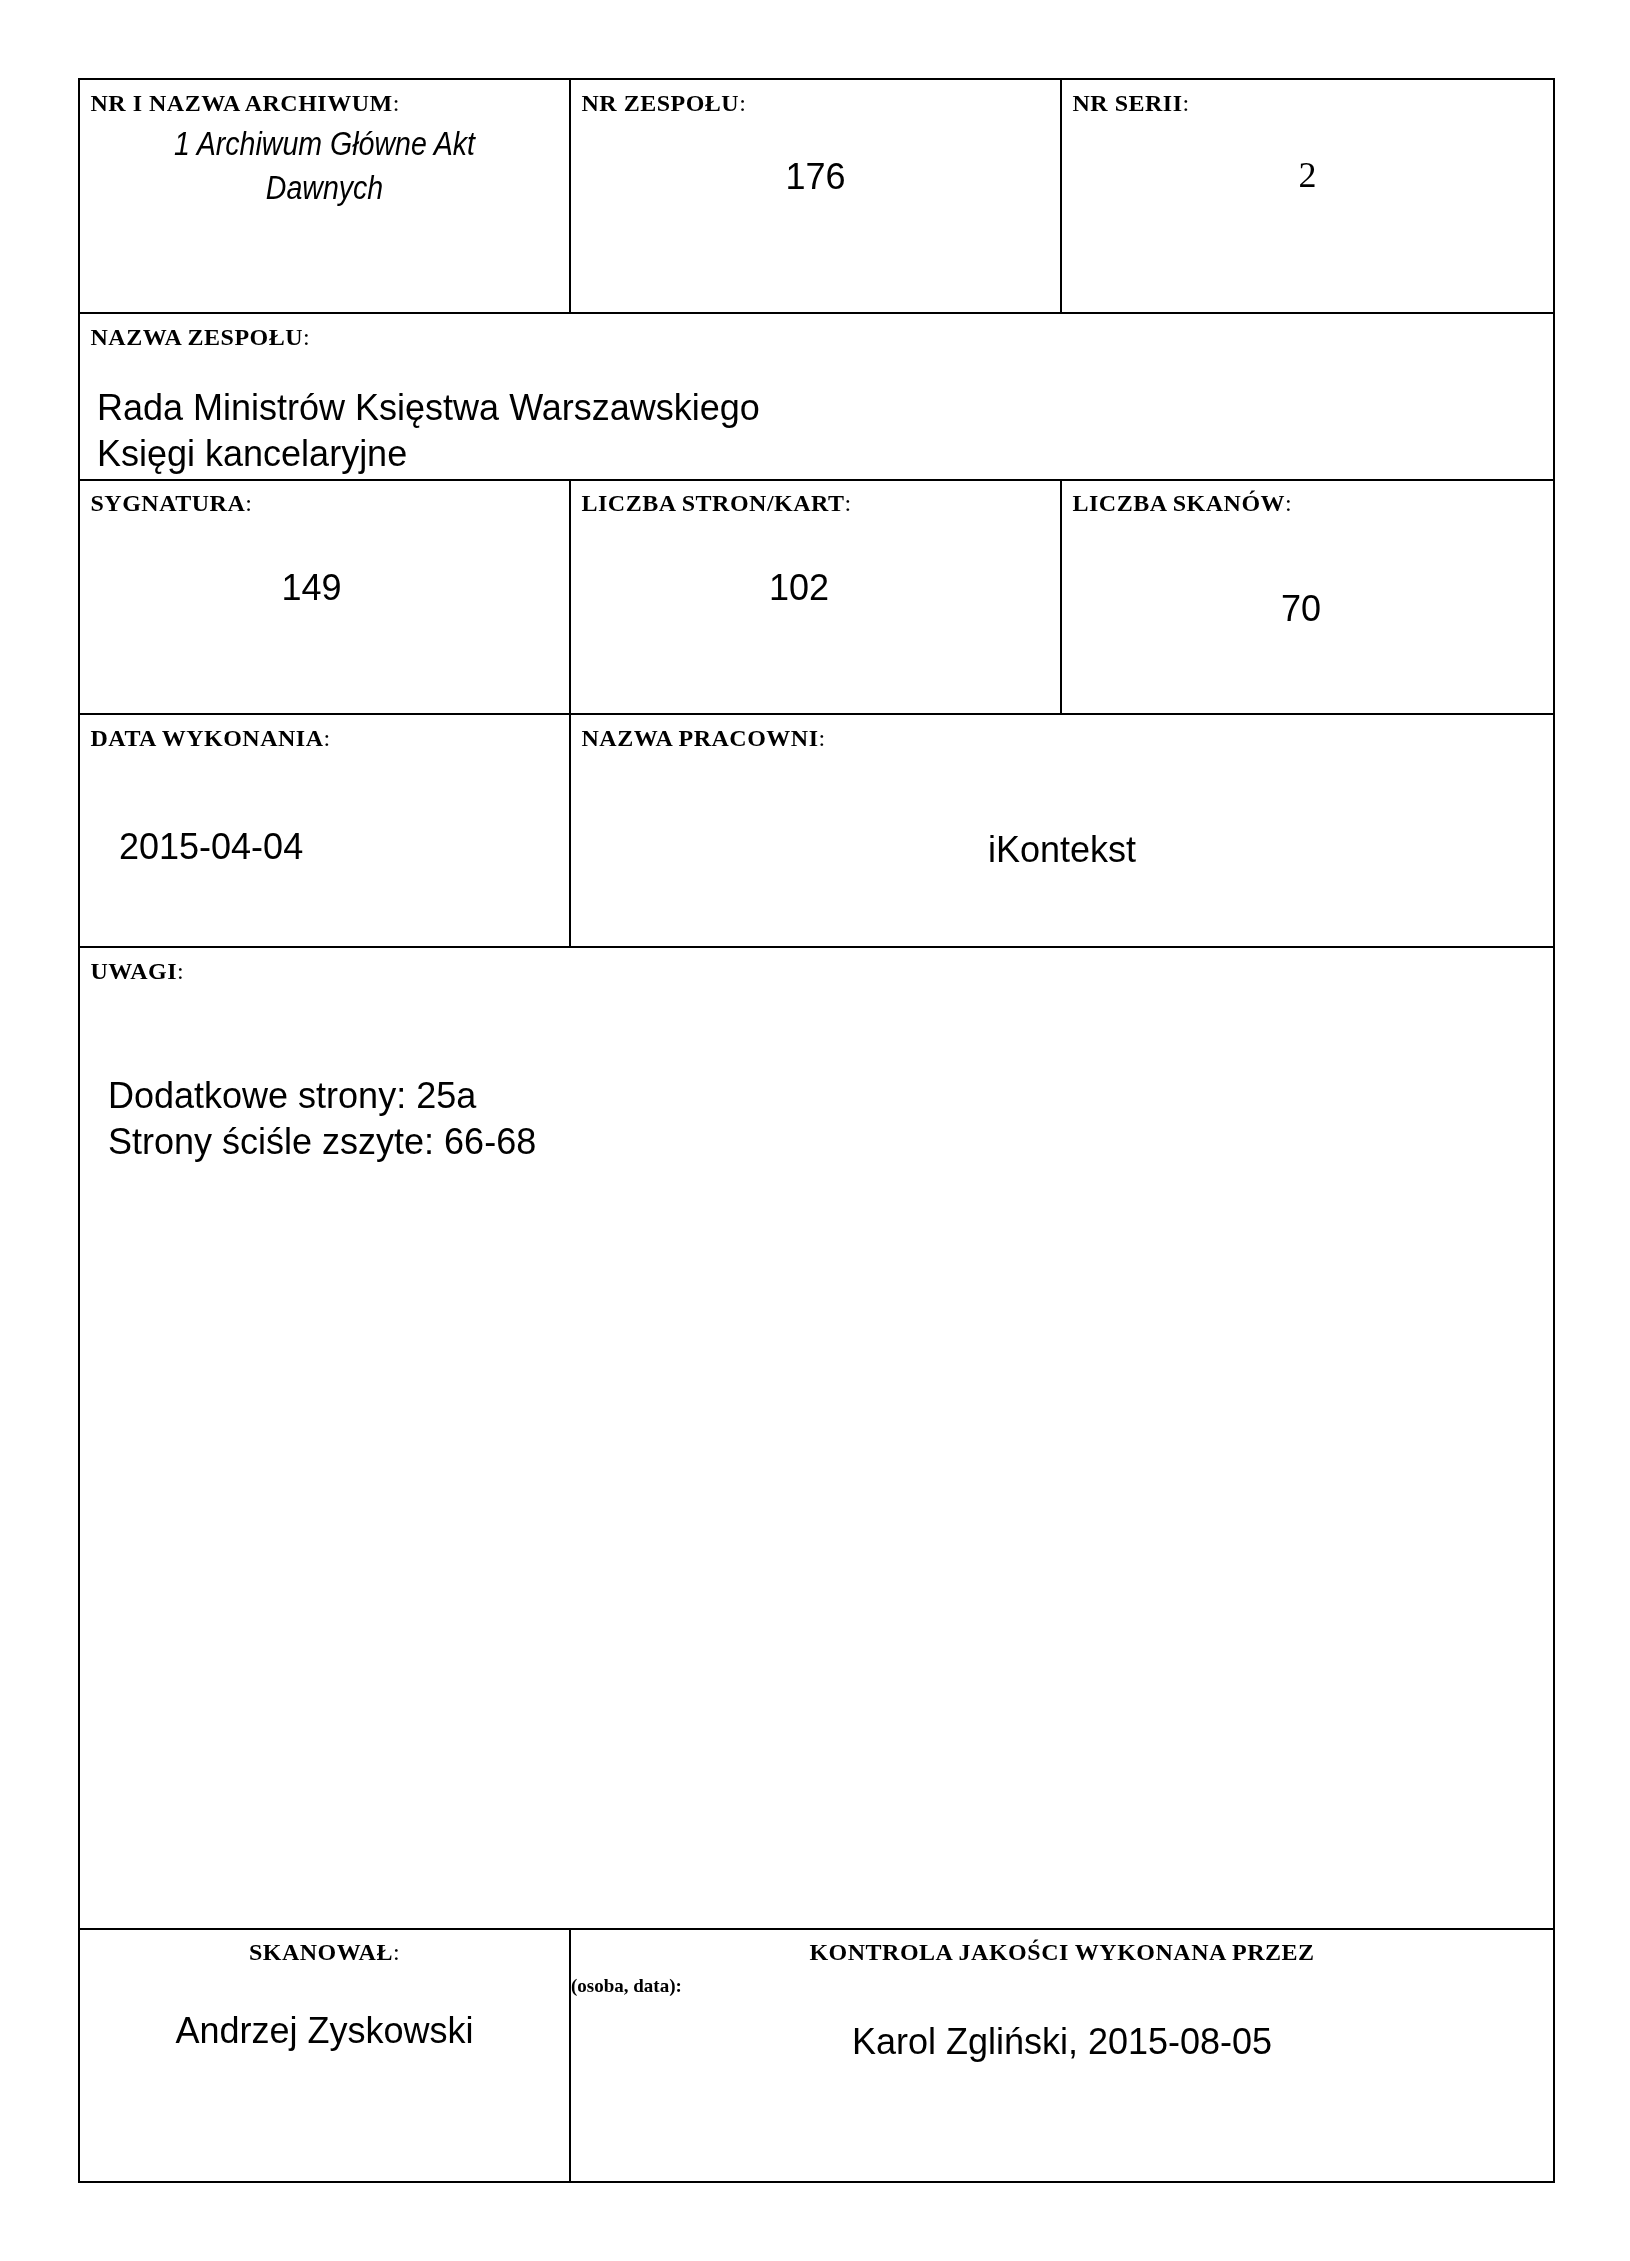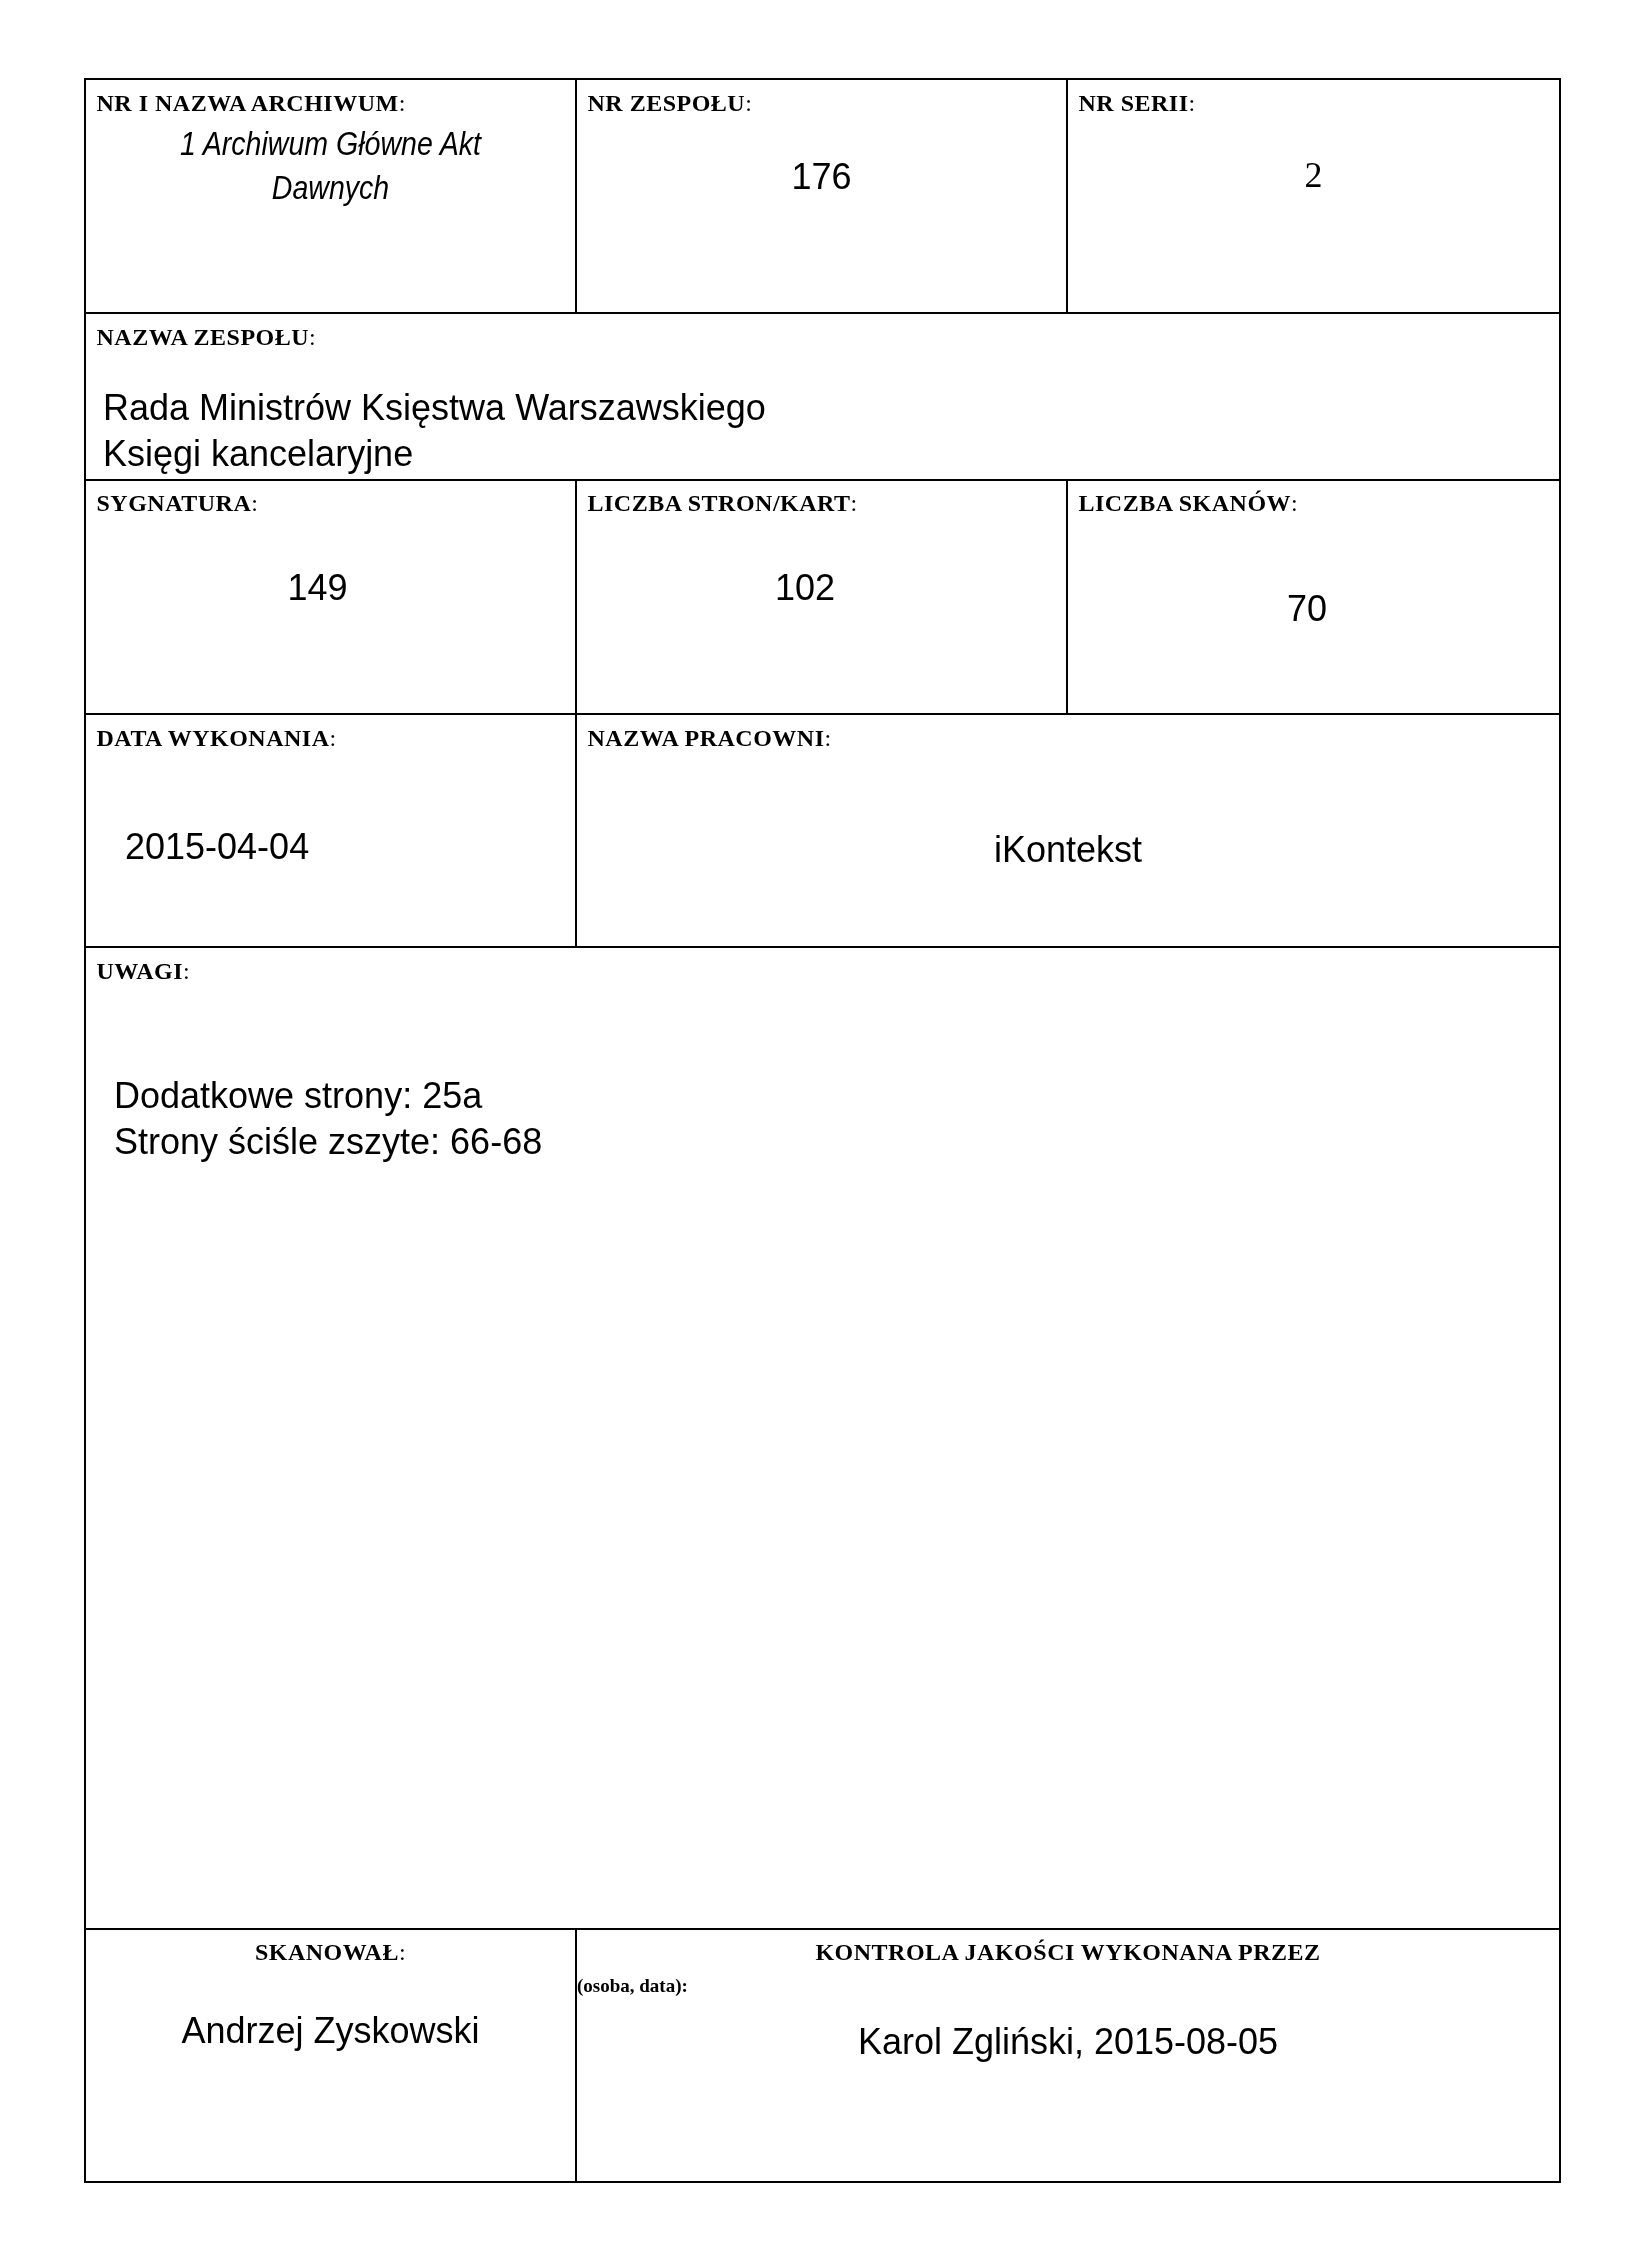--- a/index.html
+++ b/index.html
@@ -21,21 +21,21 @@
     left: 0;
     top: 0;
     width: 1630px;
     height: 2261px;
     background: #ffffff;
   }
 
   
   #form-table {
     position: absolute;
-    left: 84px;
+    left: 78px;
     top: 78px;
     width: 1475px;
     height: 2105px;
     border-collapse: collapse;
     table-layout: fixed;
   }
   #form-table td {
     border: 2.6px solid #000000;
     vertical-align: top;
     padding: 0;

